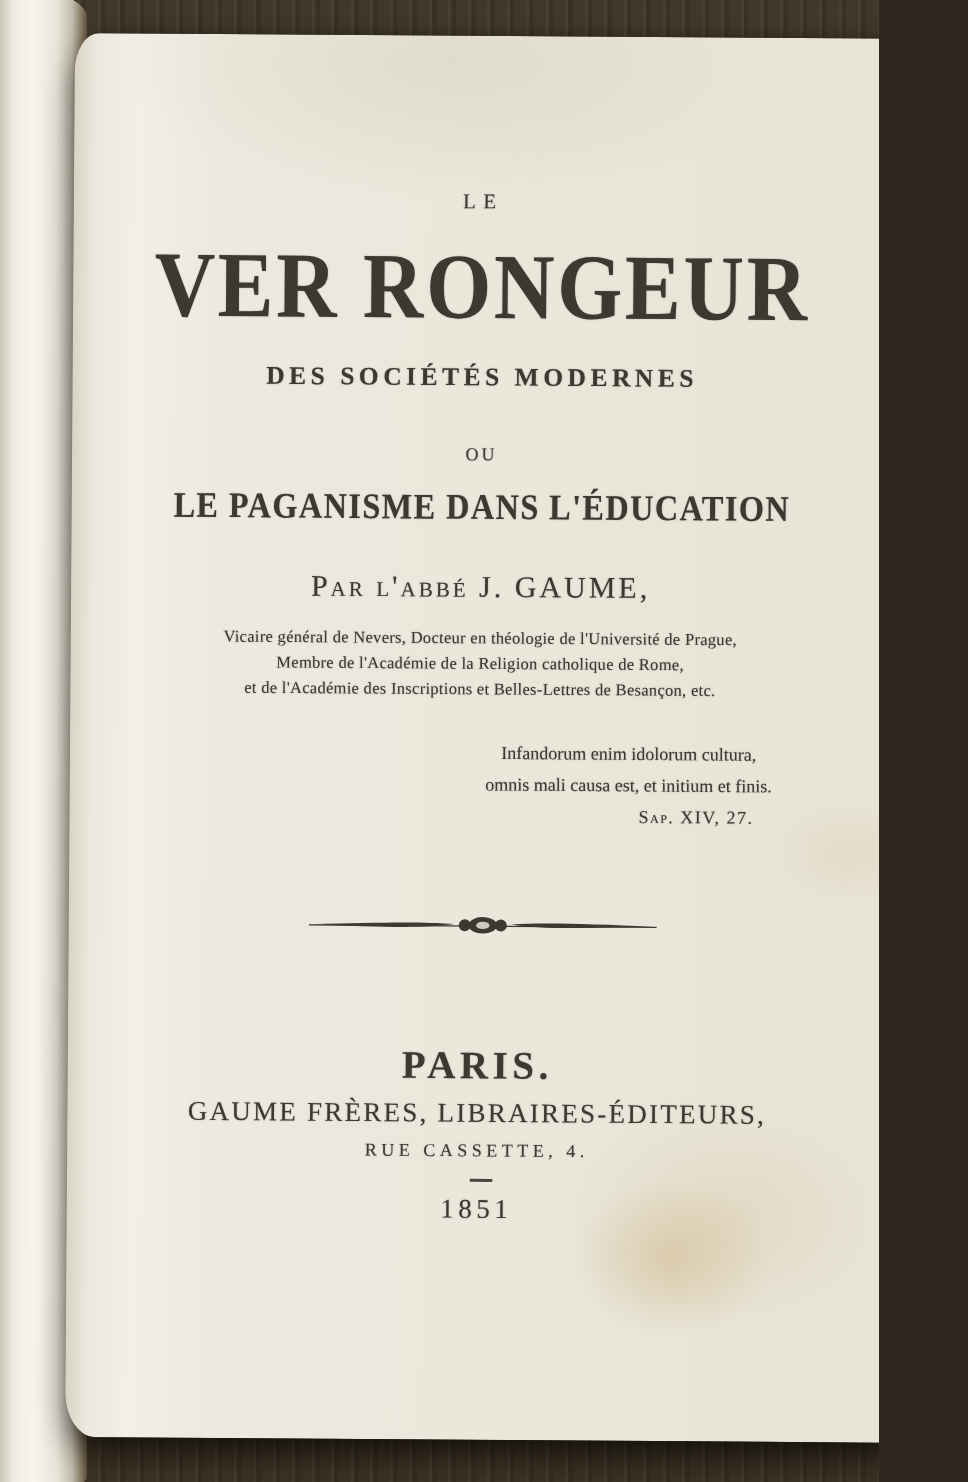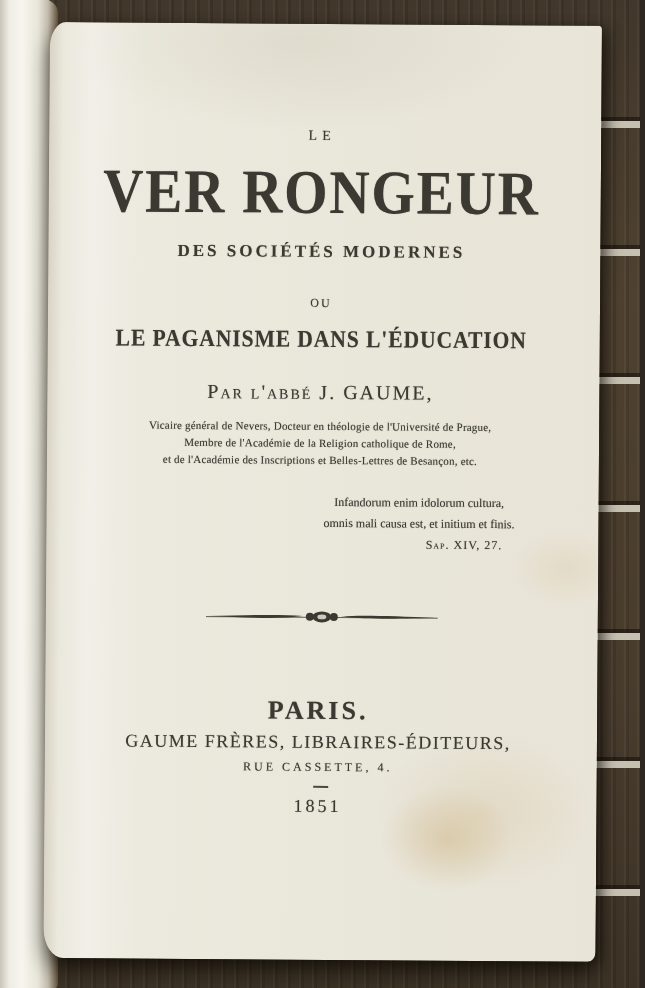--- a/index.html
+++ b/index.html
@@ -1,17 +1,17 @@
 <!DOCTYPE html>
 <html><head>
 <meta charset="utf-8">
 <style>
   html,body{margin:0;padding:0;background:#2e2620;}
   .scene{
-    position:relative;width:640px;height:988px;overflow:hidden;
+    position:relative;width:586px;height:988px;overflow:hidden;
     font-family:"Liberation Serif","DejaVu Serif",serif;
     background:
       repeating-linear-gradient(to bottom,
         rgba(0,0,0,0.00) 0px 117px,
         rgba(18,12,6,0.55) 117px 121px,
         #c6c0b2 121px 128px),
       repeating-linear-gradient(90deg,
         rgba(255,255,255,0.04) 0 2px,
         rgba(0,0,0,0.10) 2px 5px,
         rgba(0,0,0,0.00) 5px 13px),

